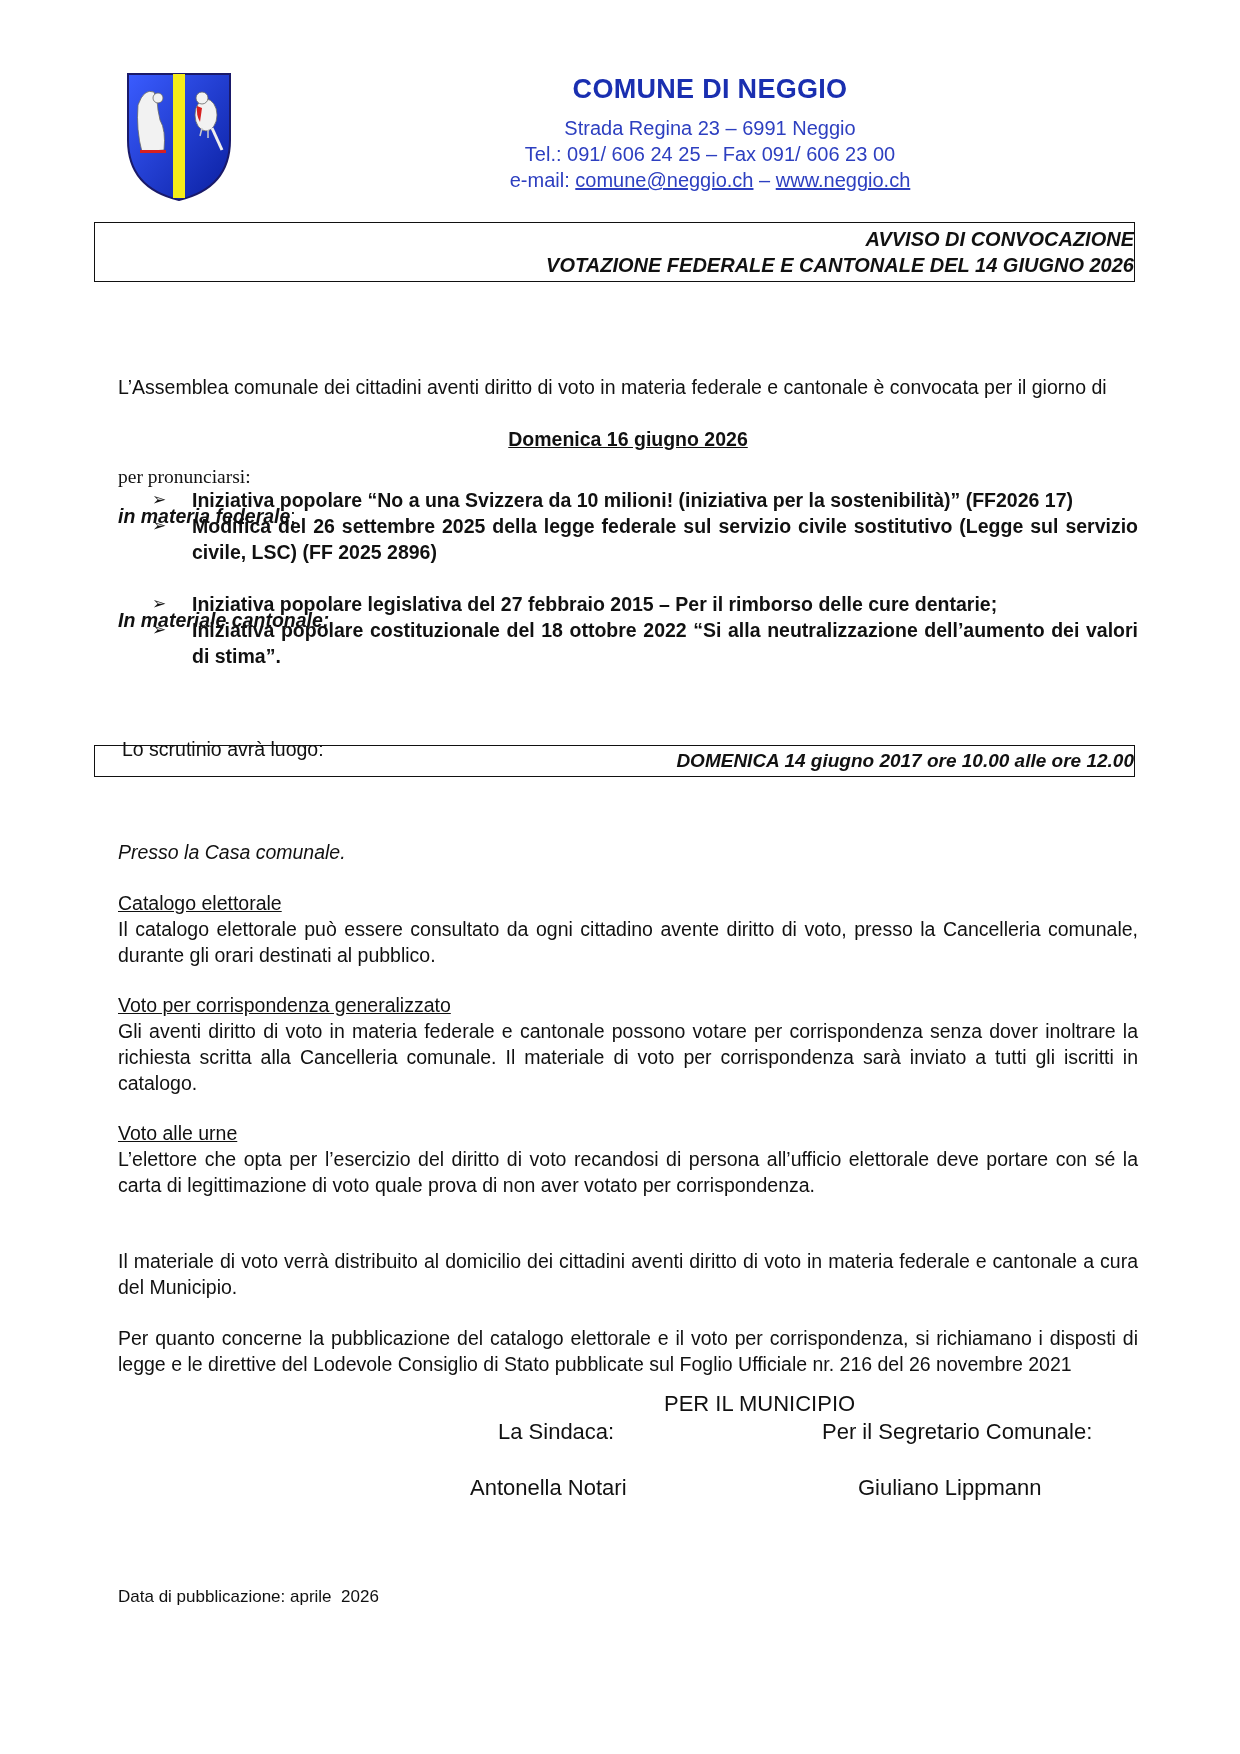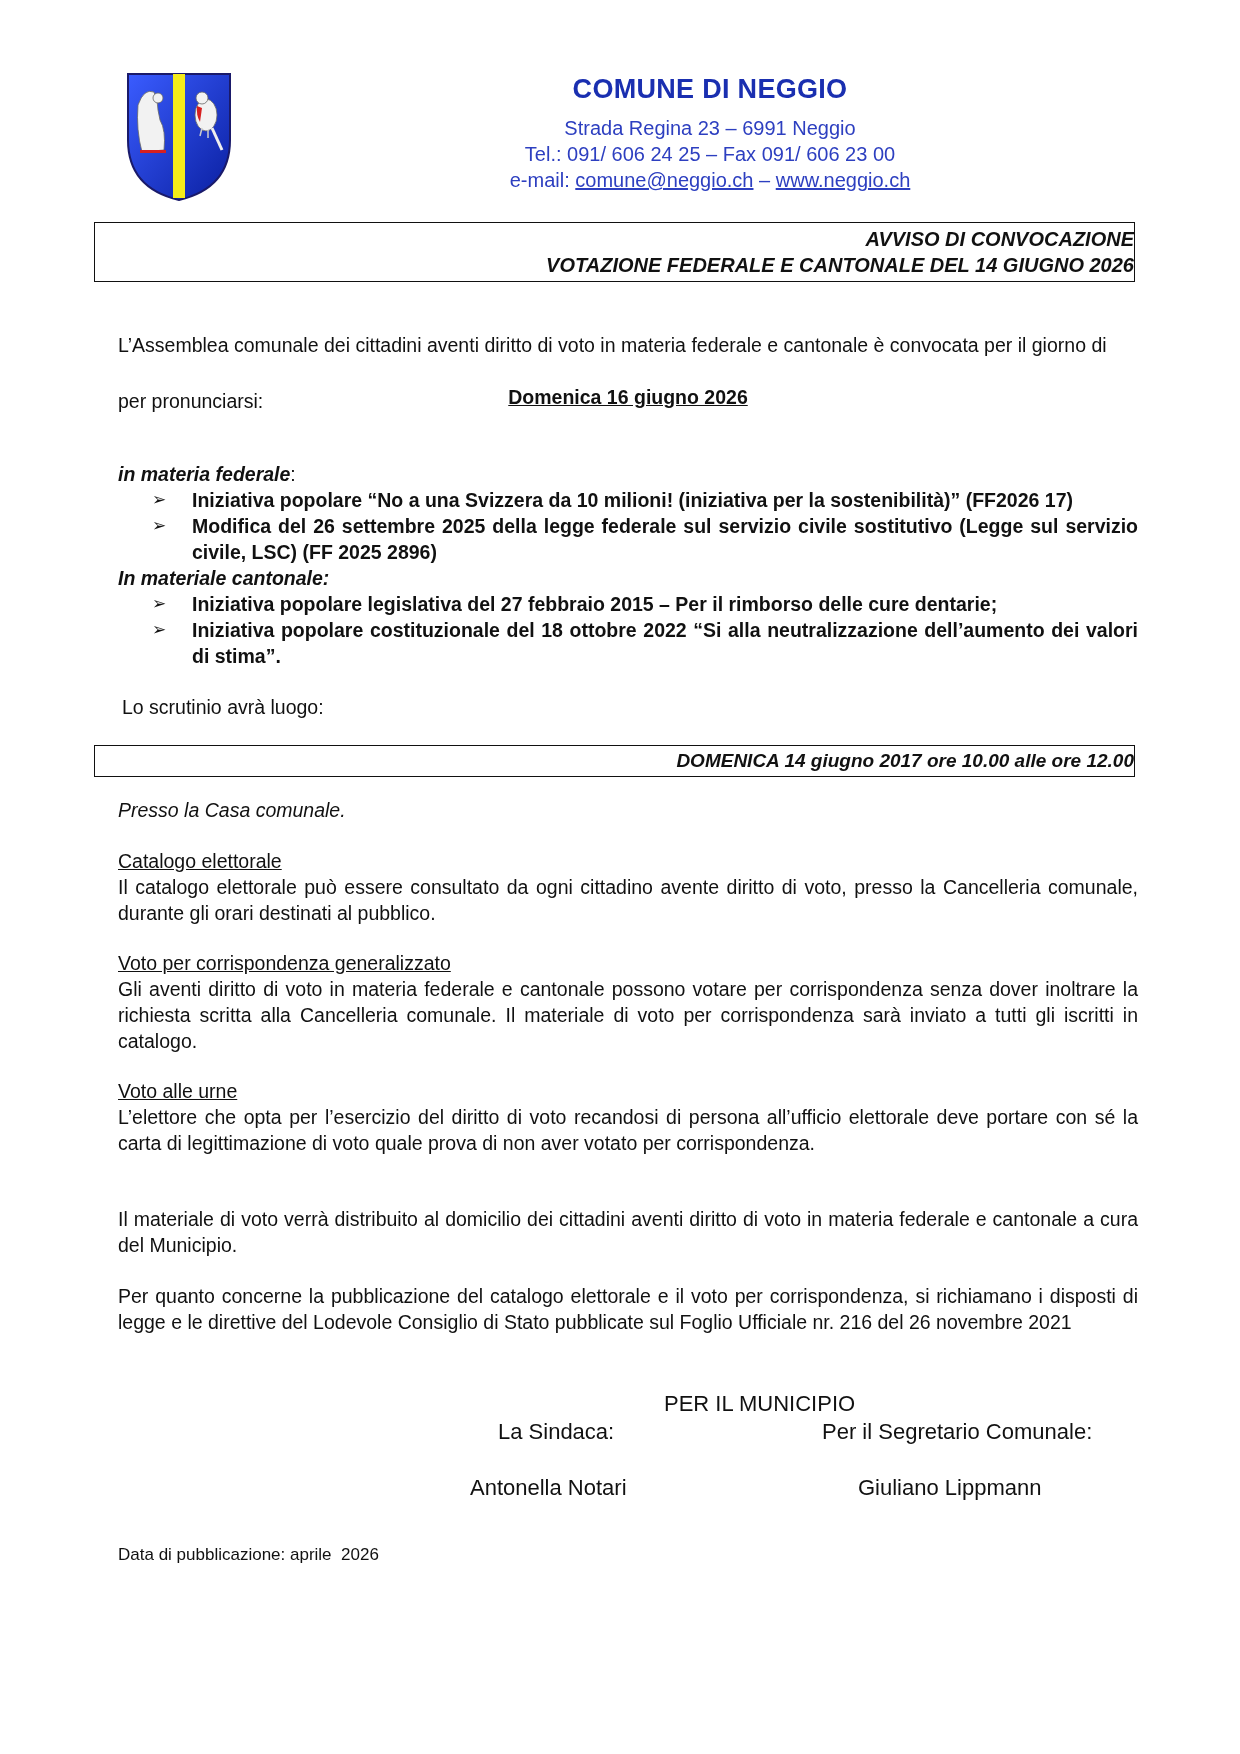--- a/index.html
+++ b/index.html
@@ -18,21 +18,21 @@
   .hdr-l2 { top: 143px; }
   .hdr-l3 { top: 169px; }
   .hdr a, .hdr .link { color: #2d3fc0; text-decoration: underline; }
 
   
   .box { position: absolute; left: 94px; width: 1041px; border: 1.5px solid #111; box-sizing: border-box; text-align: right; padding-left: 12px; }
   .box-title { top: 222px; height: 60px; font-weight: bold; font-style: italic; font-size: 20px; line-height: 26px; padding-top: 3px; }
   .box-scrut { top: 745px; height: 32px; font-weight: bold; font-style: italic; font-size: 19px; line-height: 29px; }
 
   
-  .t { position: absolute; left: 118px; width: 1020px; font-size: 19.5px; line-height: 26px; }
+  .t { position: absolute; left: 118px; width: 1020px; font-size: 19.5px; line-height: 26px; margin-top: 42px; }
   .just { text-align: justify; text-align-last: left; }
   .center { text-align: center; }
   .u { text-decoration: underline; }
   .b { font-weight: bold; }
   .i { font-style: italic; }
 
   .bullet-row { position: absolute; left: 152px; width: 986px; font-size: 19.5px; line-height: 26px; font-weight: bold; display: flex; }
   .bullet-row .arrow { width: 40px; flex: 0 0 40px; font-weight: normal; font-size: 17px; }
   .bullet-row .txt { flex: 1; text-align: justify; text-align-last: left; }
 
@@ -71,21 +71,21 @@
     <span>e-mail: </span><span class="link">comune@neggio.ch</span><span> – </span><span class="link">www.neggio.ch</span>
   </div>
 
   <div class="box box-title">
     <div>AVVISO DI CONVOCAZIONE</div>
     <div>VOTAZIONE FEDERALE E CANTONALE DEL 14 GIUGNO 2026</div>
   </div>
 
   <div class="t just" style="top:332px;">L’Assemblea comunale dei cittadini aventi diritto di voto in materia federale e cantonale è convocata per il giorno di</div>
   <div class="t center b u" style="top:384px;">Domenica 16 giugno 2026</div>
-  <div class="t" style="top:388px;">per pronunciarsi:</div>
+  <div class="t" style="top:422px;font-family:Liberation Serif, serif;">per pronunciarsi:</div>
 
   <div class="t" style="top:461px;"><span class="b i">in materia federale</span><span>:</span></div>
   <div class="bullet-row" style="top:487px;">
     <span class="arrow">➢</span>
     <span class="txt">Iniziativa popolare “No a una Svizzera da 10 milioni! (iniziativa per la sostenibilità)” (FF2026 17)</span>
   </div>
   <div class="bullet-row" style="top:513px;">
     <span class="arrow">➢</span>
     <span class="txt">Modifica del 26 settembre 2025 della legge federale sul servizio civile sostitutivo (Legge sul servizio civile, LSC) (FF 2025 2896)</span>
   </div>

